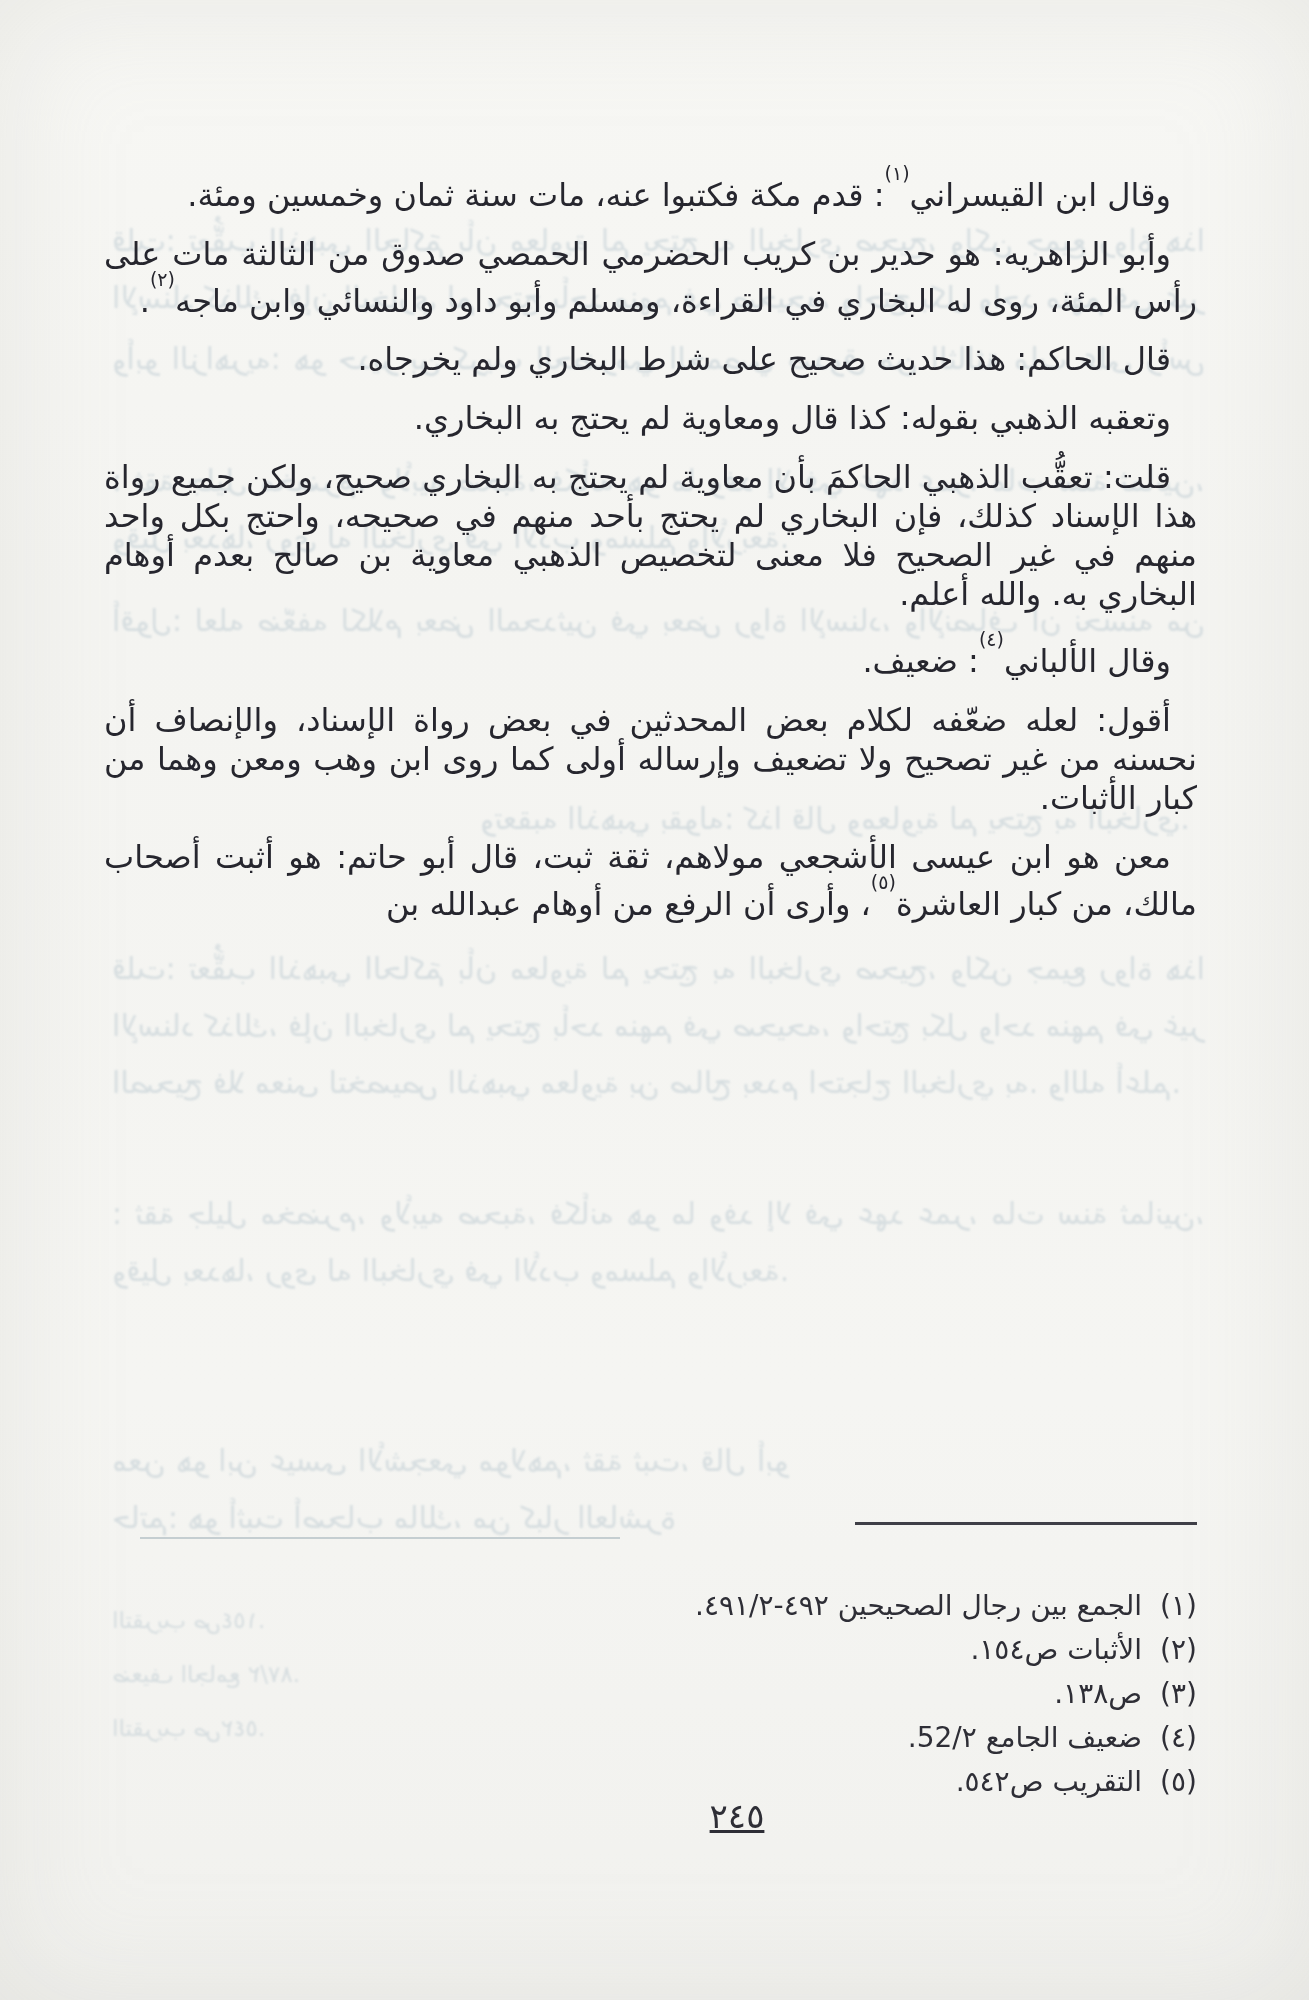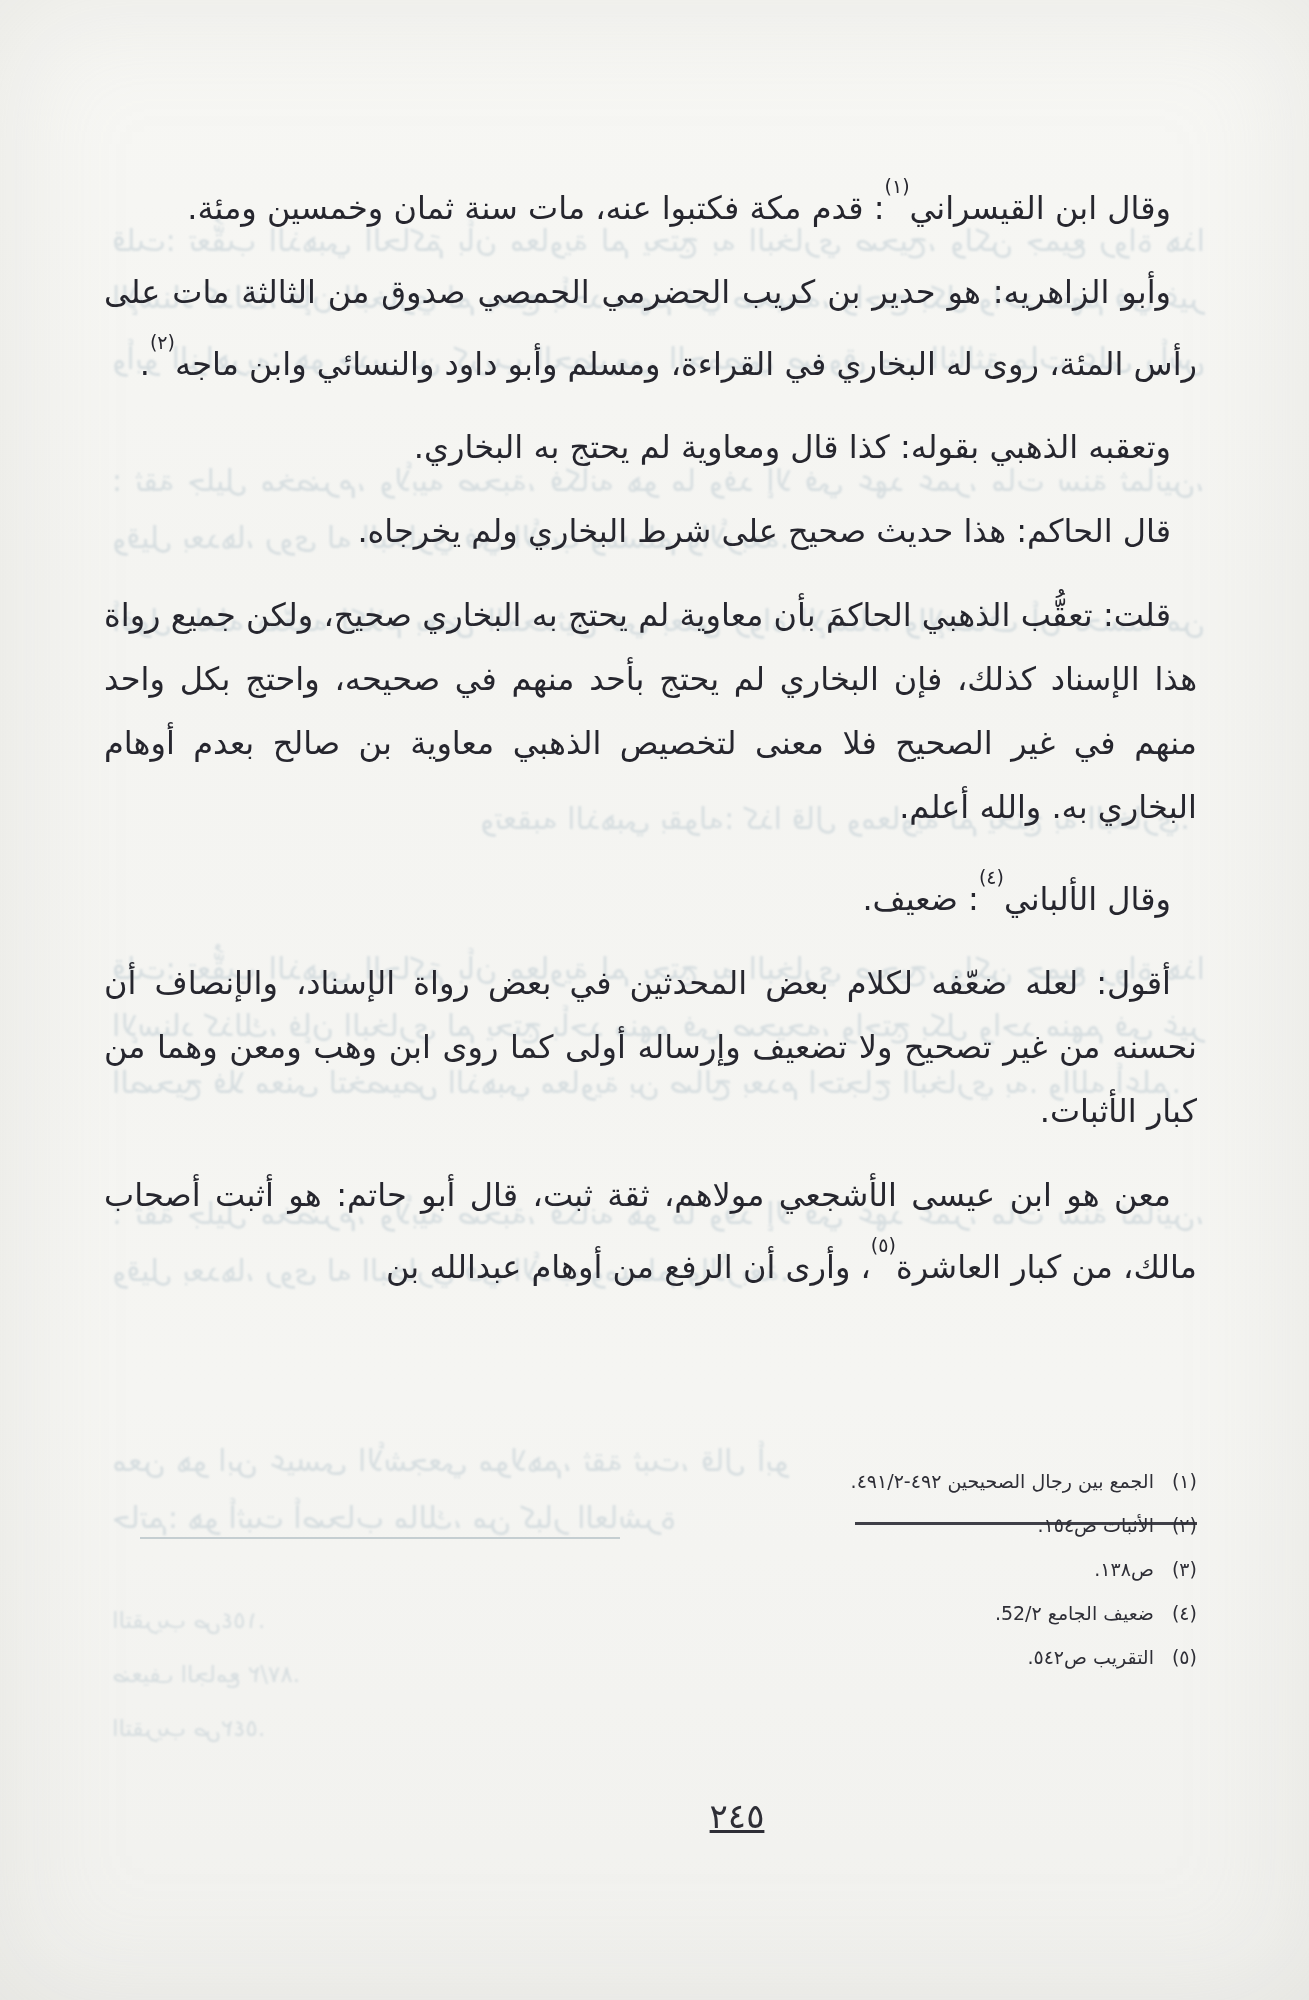--- a/index.html
+++ b/index.html
@@ -45,41 +45,41 @@
     position:absolute;top:1537px;left:140px;width:480px;height:0;
     border-top:2px solid rgba(150,168,178,.5);
   }
   
   .content{
     position:absolute;top:168px;right:112px;left:104px;
     direction:rtl;
     text-align:justify;
     color:var(--ink);
     font-size:32px;
-    line-height:64px;
+    line-height:39px;
     letter-spacing:.2px;
   }
   .para{
     text-indent:26px;
     margin-bottom:20px;
   }
   .fn-ref{
     font-size:19px;
     position:relative;top:-14px;
     letter-spacing:0;
   }
   .footrule{
     position:absolute;top:1522px;right:112px;width:342px;height:0;
     border-top:3px solid var(--rule);
   }
   .footnotes{
-    position:absolute;top:1459px;right:112px;left:104px;
+    position:absolute;top:1584px;right:112px;left:104px;
     direction:rtl;
     color:var(--ink-soft);
-    font-size:19px;
+    font-size:28px;
     line-height:44px;
   }
   .footnote{white-space:nowrap;}
   .fn-marker{margin-left:18px;}
   .page-number{
     position:absolute;top:1796px;left:737px;
     transform:translateX(-50%);
     direction:rtl;
     color:var(--ink-soft);
     font-size:34px;
@@ -103,22 +103,22 @@
   <div class="ghost small" style="top:1598px;max-height:44px;left:620px">التقريب ص١٥٤.</div>
   <div class="ghost small" style="top:1652px;max-height:44px;left:620px">ضعيف الجامع ٨٧/٢.</div>
   <div class="ghost small" style="top:1706px;max-height:44px;left:560px">التقريب ص٥٤٢.</div>
 </div>
 <div class="bleed-rule"></div>
 
 <main class="content">
   <div>
       <p class="para">وقال ابن القيسراني<sup class="fn-ref">(١)</sup>: قدم مكة فكتبوا عنه، مات سنة ثمان وخمسين ومئة.</p>
       <p class="para">وأبو الزاهريه: هو حدير بن كريب الحضرمي الحمصي صدوق من الثالثة مات على رأس المئة، روى له البخاري في القراءة، ومسلم وأبو داود والنسائي وابن ماجه<sup class="fn-ref">(٢)</sup>.</p>
+      <p class="para">قال الحاكم: هذا حديث صحيح على شرط البخاري ولم يخرجاه.</p>
       <p class="para">وتعقبه الذهبي بقوله: كذا قال ومعاوية لم يحتج به البخاري.</p>
-      <p class="para">قال الحاكم: هذا حديث صحيح على شرط البخاري ولم يخرجاه.</p>
       <p class="para">قلت: تعقُّب الذهبي الحاكمَ بأن معاوية لم يحتج به البخاري صحيح، ولكن جميع رواة هذا الإسناد كذلك، فإن البخاري لم يحتج بأحد منهم في صحيحه، واحتج بكل واحد منهم في غير الصحيح فلا معنى لتخصيص الذهبي معاوية بن صالح بعدم أوهام البخاري به. والله أعلم.</p>
       <p class="para">وقال الألباني<sup class="fn-ref">(٤)</sup>: ضعيف.</p>
       <p class="para">أقول: لعله ضعّفه لكلام بعض المحدثين في بعض رواة الإسناد، والإنصاف أن نحسنه من غير تصحيح ولا تضعيف وإرساله أولى كما روى ابن وهب ومعن وهما من كبار الأثبات.</p>
       <p class="para">معن هو ابن عيسى الأشجعي مولاهم، ثقة ثبت، قال أبو حاتم: هو أثبت أصحاب مالك، من كبار العاشرة<sup class="fn-ref">(٥)</sup>، وأرى أن الرفع من أوهام عبدالله بن</p>
     </div>
 </main>
 
 <div class="footrule"></div>
 
 <section class="footnotes">

